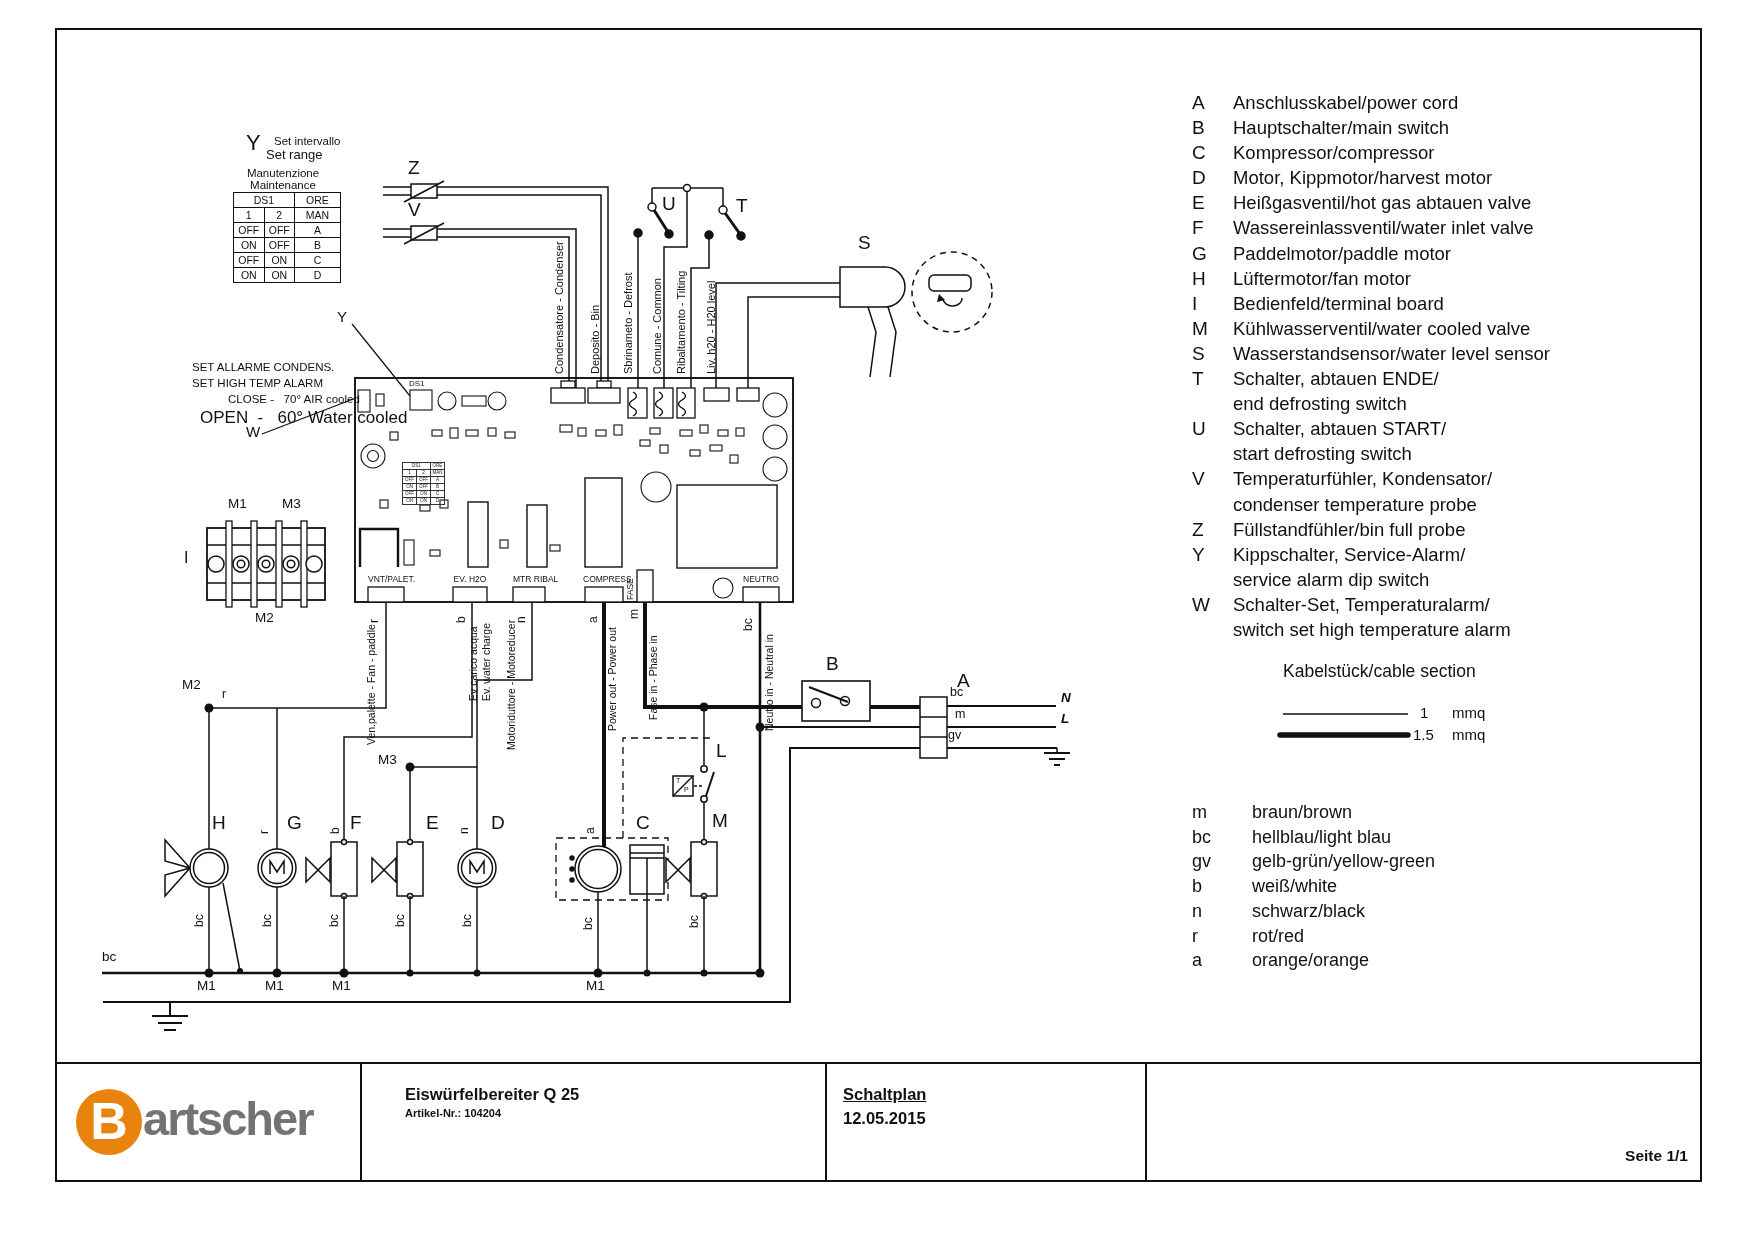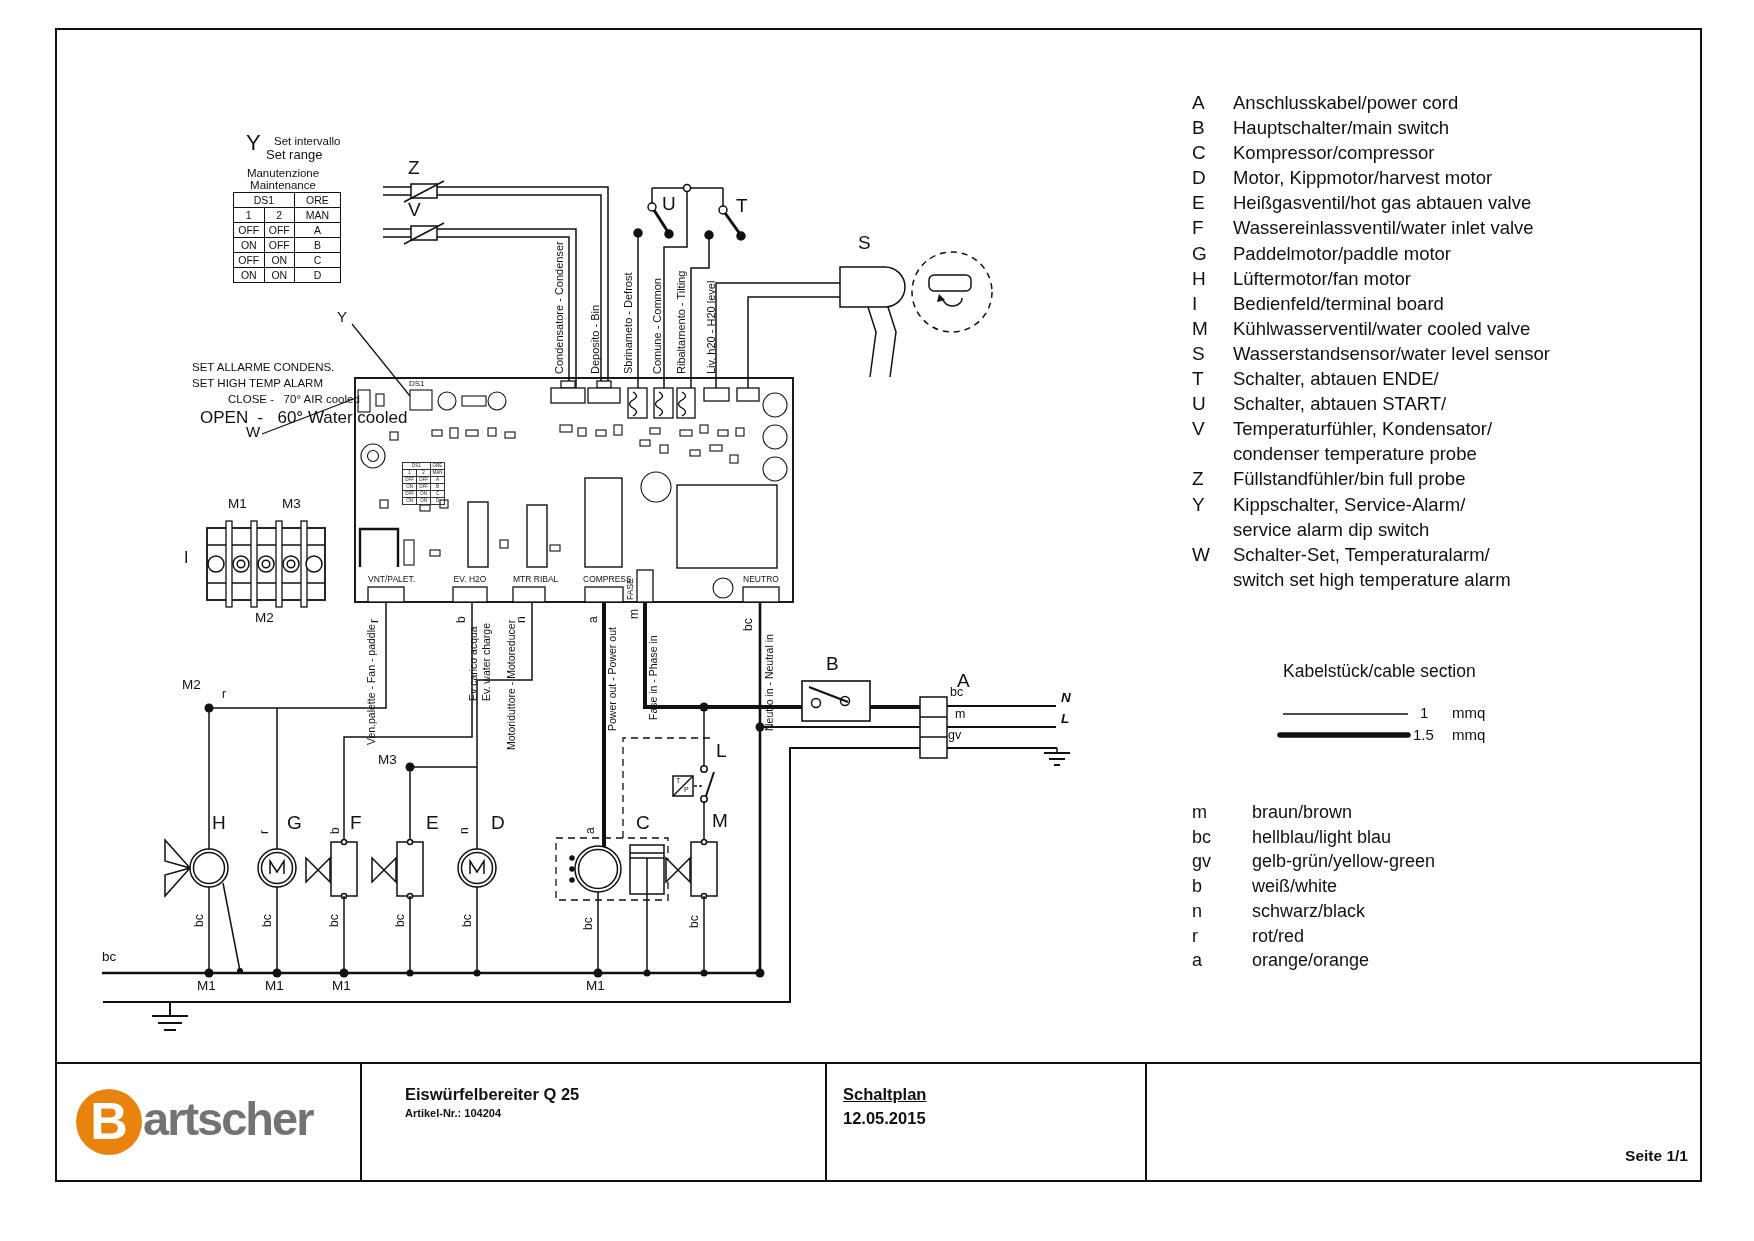--- a/index.html
+++ b/index.html
@@ -499,21 +499,23 @@
     <div class="row"><span class="ltr">C</span><span>Kompressor/compressor</span></div>
     <div class="row"><span class="ltr">D</span><span>Motor, Kippmotor/harvest motor</span></div>
     <div class="row"><span class="ltr">E</span><span>Heißgasventil/hot gas abtauen valve</span></div>
     <div class="row"><span class="ltr">F</span><span>Wassereinlassventil/water inlet valve</span></div>
     <div class="row"><span class="ltr">G</span><span>Paddelmotor/paddle motor</span></div>
     <div class="row"><span class="ltr">H</span><span>Lüftermotor/fan motor</span></div>
     <div class="row"><span class="ltr">I</span><span>Bedienfeld/terminal board</span></div>
     <div class="row"><span class="ltr">M</span><span>Kühlwasserventil/water cooled valve</span></div>
     <div class="row"><span class="ltr">S</span><span>Wasserstandsensor/water level sensor</span></div>
     <div class="row"><span class="ltr">T</span><span>Schalter, abtauen ENDE/</span></div>
+    <div class="row"><span class="ltr"></span><span>end defrosting switch</span></div>
     <div class="row"><span class="ltr">U</span><span>Schalter, abtauen START/</span></div>
+    <div class="row"><span class="ltr"></span><span>start defrosting switch</span></div>
     <div class="row"><span class="ltr">V</span><span>Temperaturfühler, Kondensator/</span></div>
     <div class="row"><span class="ltr"></span><span>condenser temperature probe</span></div>
     <div class="row"><span class="ltr">Z</span><span>Füllstandfühler/bin full probe</span></div>
     <div class="row"><span class="ltr">Y</span><span>Kippschalter, Service-Alarm/</span></div>
     <div class="row"><span class="ltr"></span><span>service alarm dip switch</span></div>
     <div class="row"><span class="ltr">W</span><span>Schalter-Set, Temperaturalarm/</span></div>
     <div class="row"><span class="ltr"></span><span>switch set high temperature alarm</span></div>
   </div>
 
   <div class="t" style="left:1283px;top:662px;font-size:17.5px;">Kabelstück/cable section</div>

